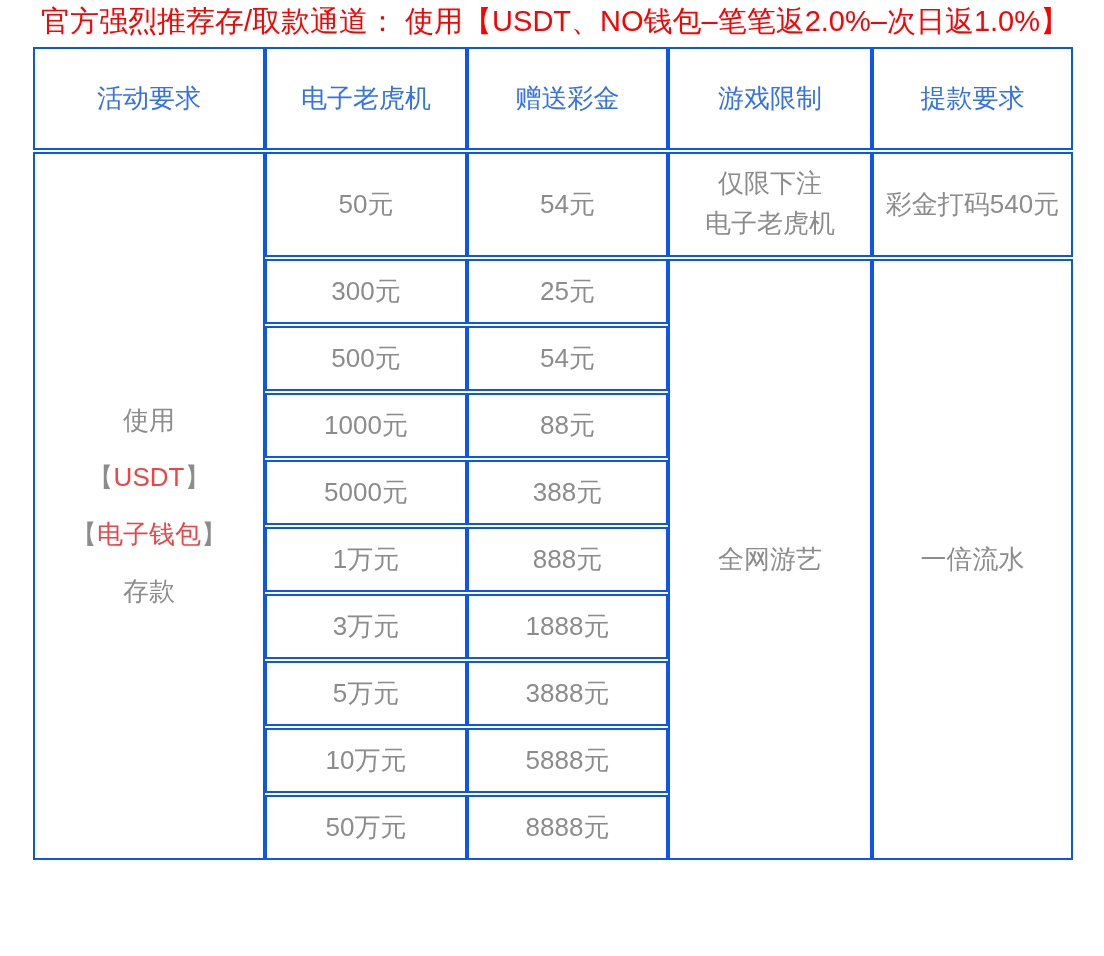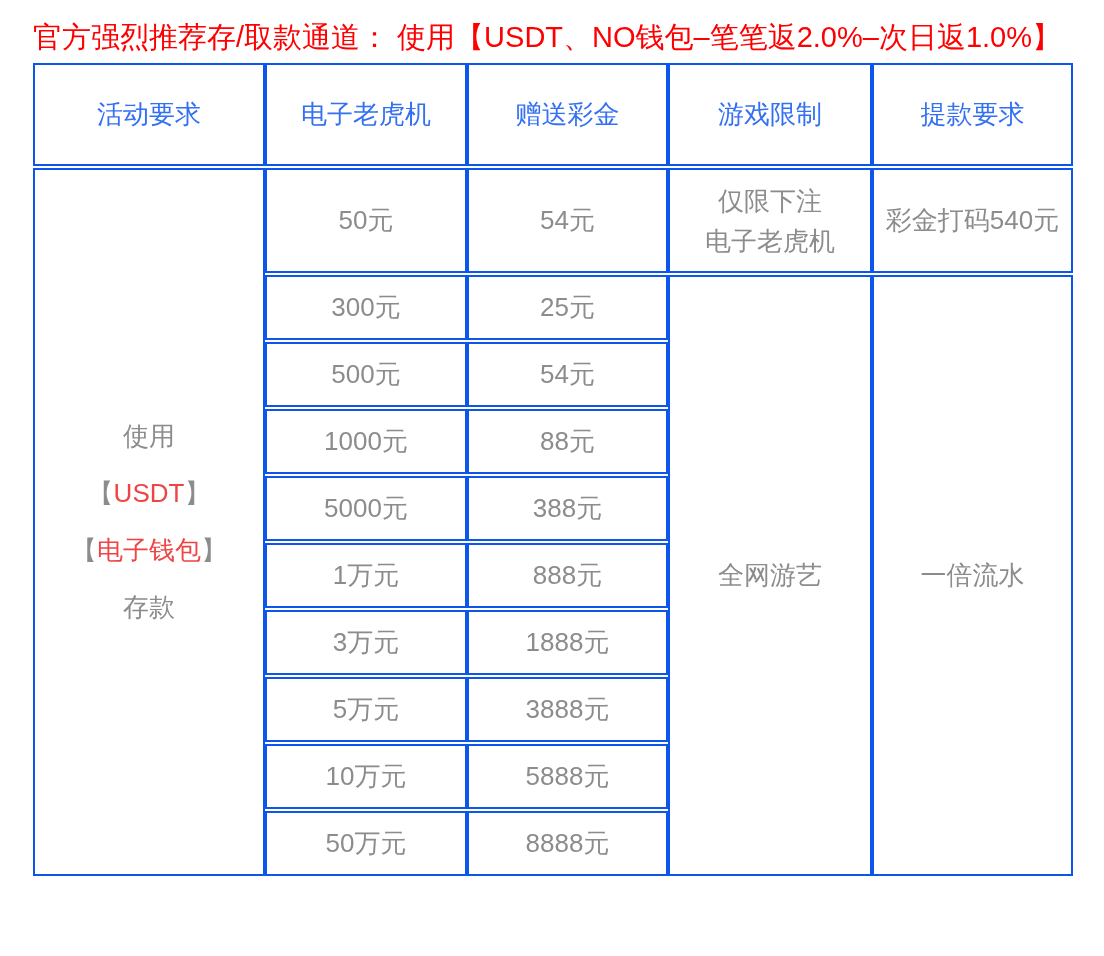--- a/index.html
+++ b/index.html
@@ -19,23 +19,24 @@
     background: #ffffff;
   }
   .banner {
     color: #fe0000;
     font-size: 29px;
     font-weight: 500;
     padding-left: 33px;
     padding-right: 20px;
   }
   .banner-line1 {
-    padding-top: 19px;
+    padding-top: 3px;
     line-height: 36px;
     white-space: nowrap;
+    margin-left: 8px;
   }
   .banner-line2 {
     margin-top: 29px;
     line-height: 36px;
   }
   .promo-table {
     margin: 6px 0 0 33px;
     border-collapse: separate;
     border-spacing: 0 2px;
     table-layout: fixed;
@@ -64,20 +65,21 @@
   tr.row-first   { height: 105px; }
   tr.row-normal  { height: 65px;  }
   .act-cell {
     line-height: 57px;
   }
   .red {
     color: #ef4444;
   }
   .two-line {
     line-height: 40px;
+    font-family: Liberation Mono, monospace;
   }
 </style>
 </head>
 <body>
 
 <div class="page">
 
   <div class="banner">
     <div class="banner-line1">官方强烈推荐存/取款通道： 使用【USDT、NO钱包–笔笔返2.0%–次日返1.0%】</div>
   </div>

